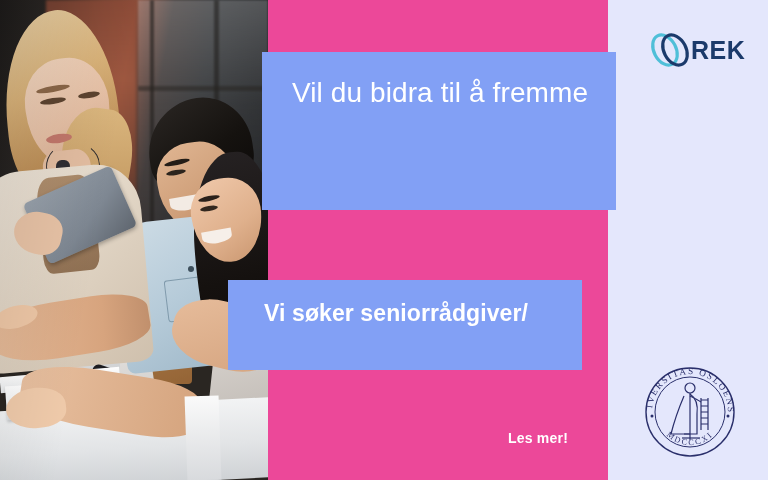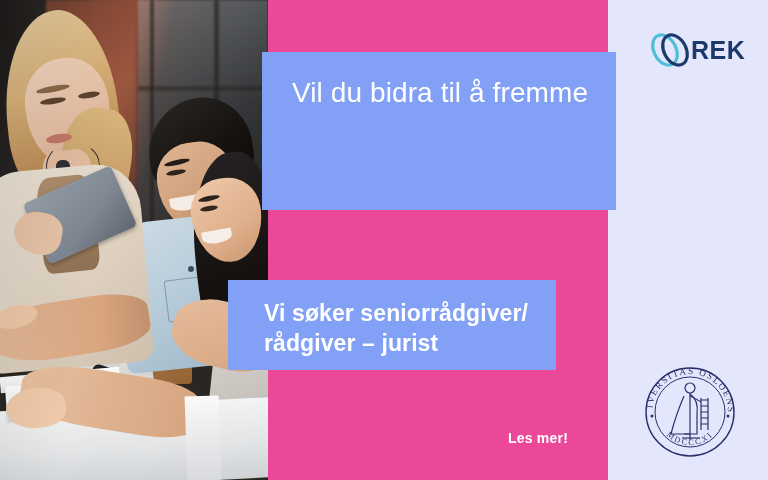--- a/index.html
+++ b/index.html
@@ -468,21 +468,21 @@
     margin: 0;
     color: #ffffff;
     font-size: 28px;
     line-height: 1.33;
     font-weight: normal;
     letter-spacing: .1px;
   }
   .box-role {
     left: 228px;
     top: 280px;
-    width: 328px;
+    width: 354px;
     height: 90px;
     padding: 18px 22px 0 36px;
   }
   .role {
     margin: 0;
     color: #ffffff;
     font-size: 23px;
     line-height: 1.32;
     font-weight: bold;
     letter-spacing: .1px;
@@ -600,19 +600,18 @@
   <div class="text-box box-headline">
     <p class="headline">
       <span>Vil du bidra til å fremme</span><br>
       <br>
     </p>
   </div>
 
   <div class="text-box box-role">
     <p class="role">
       <span>Vi søker seniorrådgiver/</span><br>
-      <span>rådgiver – jurist</span>
     </p>
   </div>
 
   <div class="cta">Les mer!</div>
 
 </div>
 
 </body></html>

